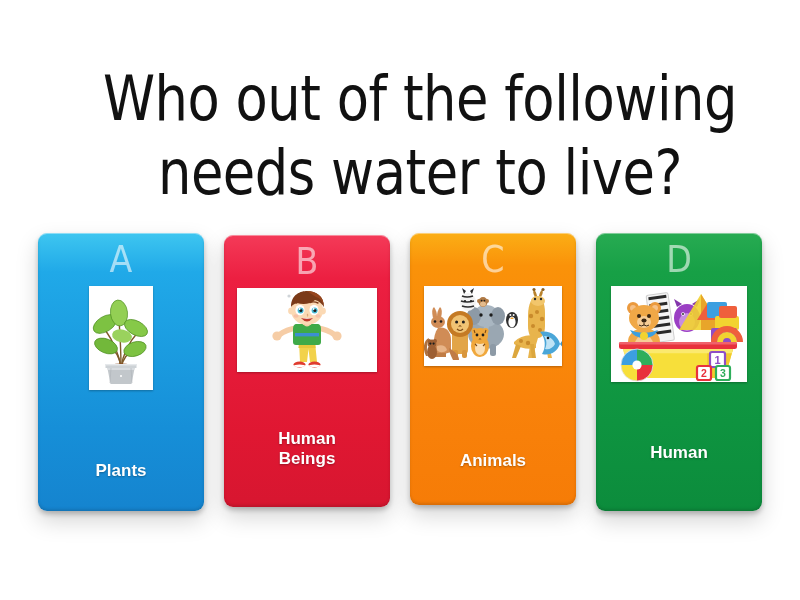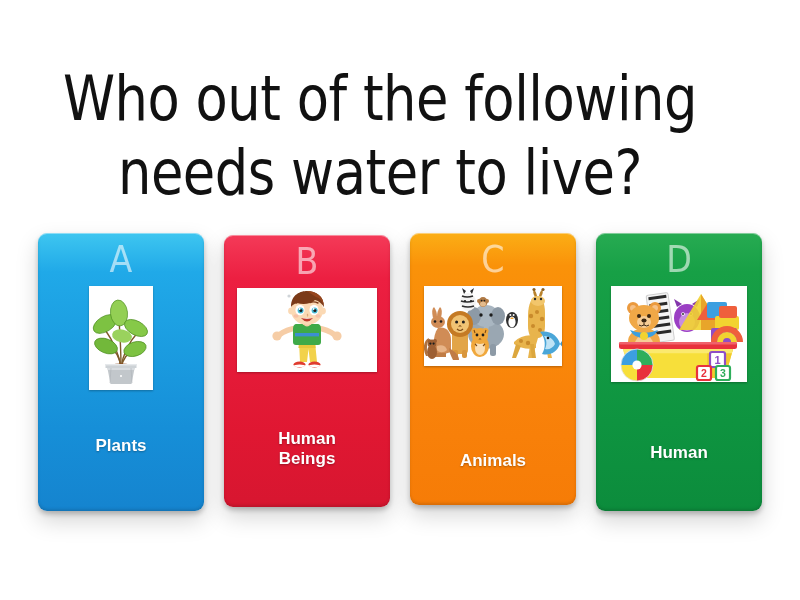--- a/index.html
+++ b/index.html
@@ -13,21 +13,21 @@
     font-family: "Liberation Sans", sans-serif;
     overflow: hidden;
     position: relative;
   }
 
   .quiz-root {
     position: absolute;
     inset: 0;
     display: flex;
     flex-direction: column;
-    align-items: flex-start;
+    align-items: flex-end;
   }
 
   
   .question {
     width: 760px;
     margin-top: 62px;
     text-align: center;
     color: #111111;
     font-family: "DejaVu Sans Condensed", "Liberation Sans Narrow", "Liberation Sans", sans-serif;
     font-weight: 400;
@@ -102,21 +102,21 @@
     position: relative;
     flex: 0 0 auto;
   }
   .media-portrait { width: 64px; height: 104px; }
   .media-wide     { width: 140px; height: 84px; }
   .media-wide-c   { width: 138px; height: 80px; }
   .media-wide-d   { width: 136px; height: 96px; }
 
   .card-label {
     margin-top: auto;
-    margin-bottom: 41px;
+    margin-bottom: 16px;
     text-align: center;
     color: #ffffff;
     font-family: "Liberation Sans", sans-serif;
     font-weight: 700;
     font-size: 17px;
     line-height: 1.18;
     text-shadow: 0 1px 2px rgba(0,0,0,0.30);
     white-space: pre-line;
     padding: 0 6px;
   }

